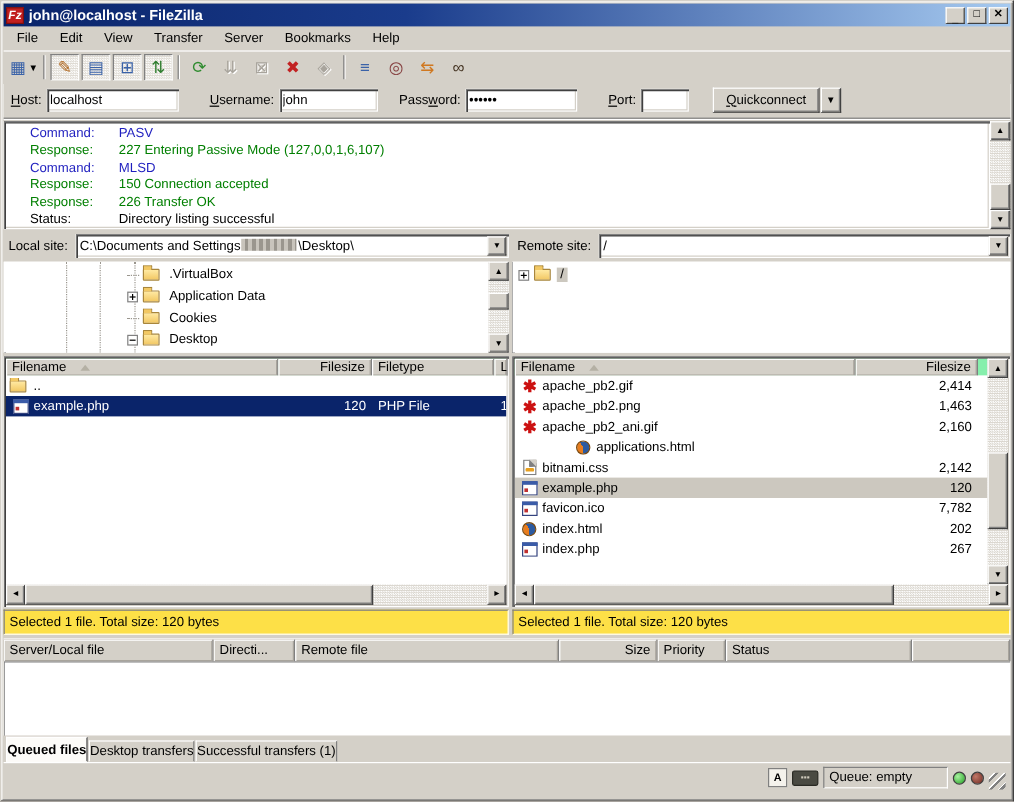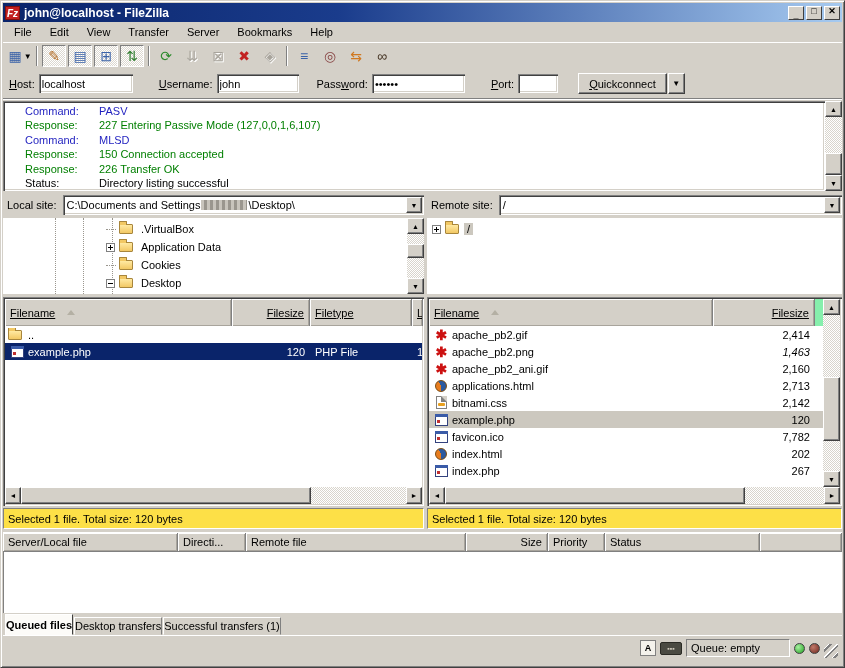--- a/index.html
+++ b/index.html
@@ -85,21 +85,21 @@
   .stub{width:10px;border-top:1px dotted #9a968e;margin-right:3px;flex:none;}
   .folder{width:14px;height:10px;flex:none;position:relative;margin-right:5px;border:1px solid #a8863c;border-radius:1px;
           background:linear-gradient(#ffe9a2,#f2c864);}
   .folder::before{content:"";position:absolute;left:-1px;top:-4px;width:6px;height:3px;background:#f2c864;border:1px solid #a8863c;border-bottom:none;border-radius:1px 1px 0 0;}
   .tree-label{padding:0 3px;white-space:nowrap;}
   .tree-label.selgray{background:#ccc8bf;}
   
   .listwrap{position:relative;margin-top:3px;background:#fff;
      box-shadow:inset 1px 1px 0 #808080, inset 2px 2px 0 #404040, inset -1px -1px 0 #fff, inset -2px -2px 0 #d4d0c8;
      padding:2px;display:flex;flex-direction:column;height:209px;}
-  .list-head{display:flex;height:27px;flex:none;background:#86efac;text-decoration:underline;}
+  .list-head{display:flex;height:14px;flex:none;background:#86efac;}
   .hcell{background:#d4d0c8;border-right:1px solid #808080;box-shadow:inset 1px 1px 0 #fff, inset -1px -1px 0 #a8a49c;
          padding:2px 5px;display:flex;align-items:center;white-space:nowrap;overflow:hidden;flex:none;}
   .hcell.grow{flex:1;}
   .hcell.num{justify-content:flex-end;}
   .sortmark{width:0;height:0;border-left:4px solid transparent;border-right:4px solid transparent;border-bottom:5px solid #b4b0a4;margin-left:12px;}
   .list-body{flex:1;position:relative;background:#fff;overflow:hidden;}
   .lrow{display:flex;height:17px;align-items:center;}
   .lrow.sel-active{background:#0a246a;color:#fff;}
   .lrow.sel-inactive{background:#ccc8bf;}
   .cell{padding:0 5px;white-space:nowrap;overflow:hidden;flex:none;display:flex;align-items:center;}
@@ -209,21 +209,21 @@
       <div class="tb-btn">
         <span class="glyph" style="color: rgb(208, 120, 32);">⇆</span>
       </div>
       <div class="tb-btn">
         <span class="glyph" style="color: rgb(68, 51, 34);">∞</span>
       </div>
     </div>
 
   <div class="qcbar">
       <span class="qc-label"><u>H</u>ost:</span>
-      <input class="field" value="localhost" style="width: 94px;">
+      <input class="field" value="localhost" style="width: 110px;">
       <span class="qc-label" style="margin-left: 26px;"><u>U</u>sername:</span>
       <input class="field" value="john" style="width: 82px;">
       <span class="qc-label" style="margin-left: 18px;">Pass<u>w</u>ord:</span>
       <input class="field" value="••••••" style="width: 93px;">
       <span class="qc-label" style="margin-left: 26px;"><u>P</u>ort:</span>
       <input class="field" style="width: 40px;">
       <button class="qc-btn" style="margin-left: 20px;"><u>Q</u>uickconnect</button>
       <div class="qc-dd">▼</div>
     </div>
 
@@ -397,33 +397,33 @@
                   </div>
                   <div class="cell num" style="width: 102px;">2,414</div>
                 </div>
                 <div class="lrow">
                   <div class="cell" style="width: 284px;">
                     <span class="ficon">
                       <span class="ic-apache">✱</span>
                     </span>
                     <span>apache_pb2.png</span>
                   </div>
-                  <div class="cell num" style="width: 102px; font-style: italic;">1,463</div>
+                  <div class="cell num" style="width: 102px;">1,463</div>
                 </div>
                 <div class="lrow">
                   <div class="cell" style="width: 284px;">
                     <span class="ficon">
                       <span class="ic-apache">✱</span>
                     </span>
                     <span>apache_pb2_ani.gif</span>
                   </div>
                   <div class="cell num" style="width: 102px;">2,160</div>
                 </div>
                 <div class="lrow">
-                  <div class="cell" style="width: 284px;">
+                  <div class="cell" style="width: 284px; margin-left: 45px;">
                     <span class="ficon">
                       <span class="ic-firefox"></span>
                     </span>
                     <span>applications.html</span>
                   </div>
                   <div class="cell num" style="width: 102px;">2,713</div>
                 </div>
                 <div class="lrow">
                   <div class="cell" style="width: 284px;">
                     <span class="ficon">

